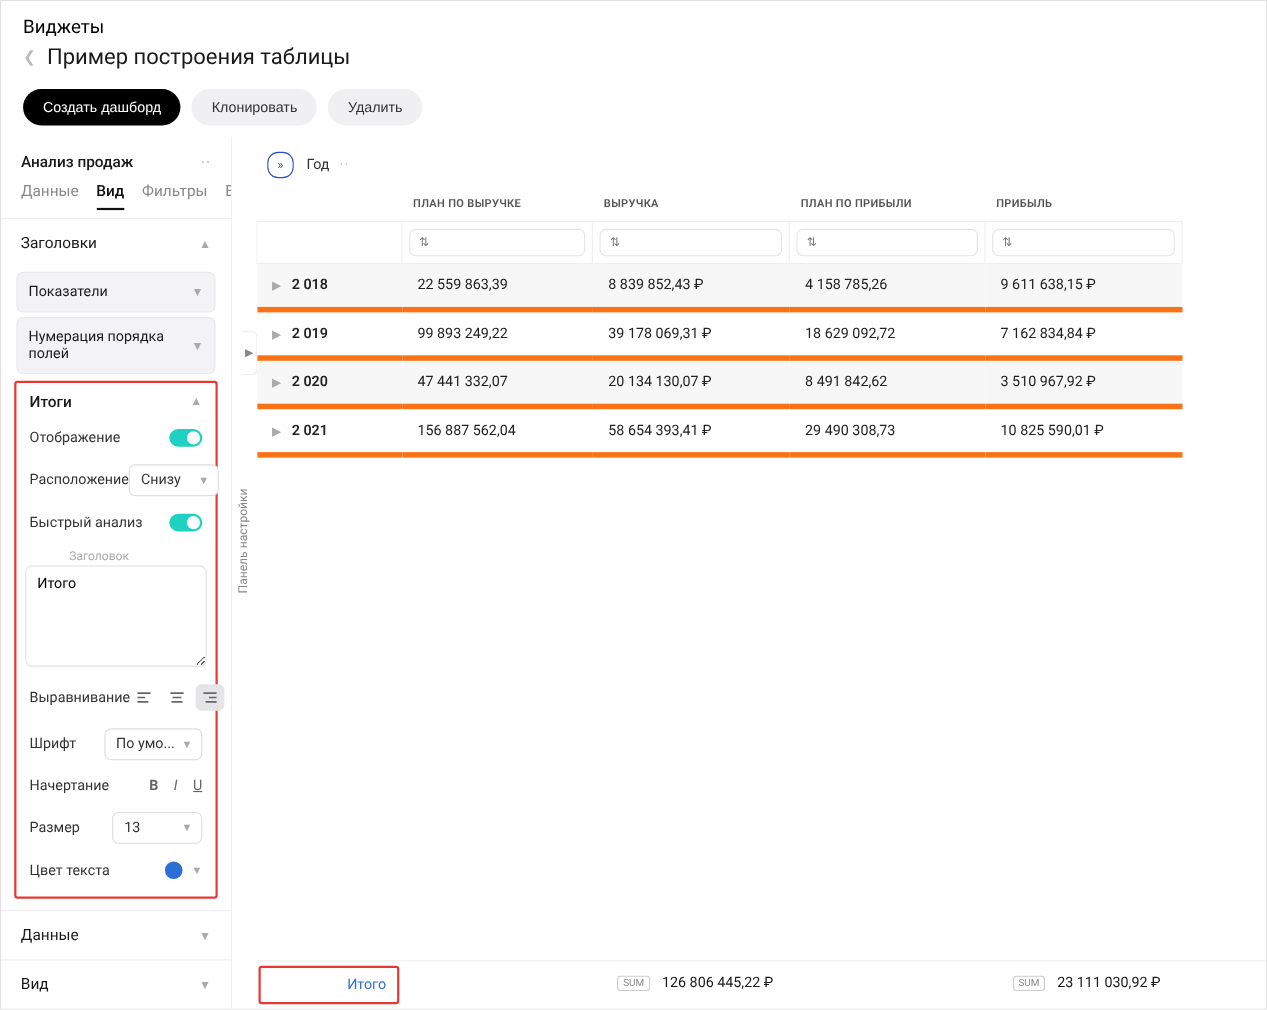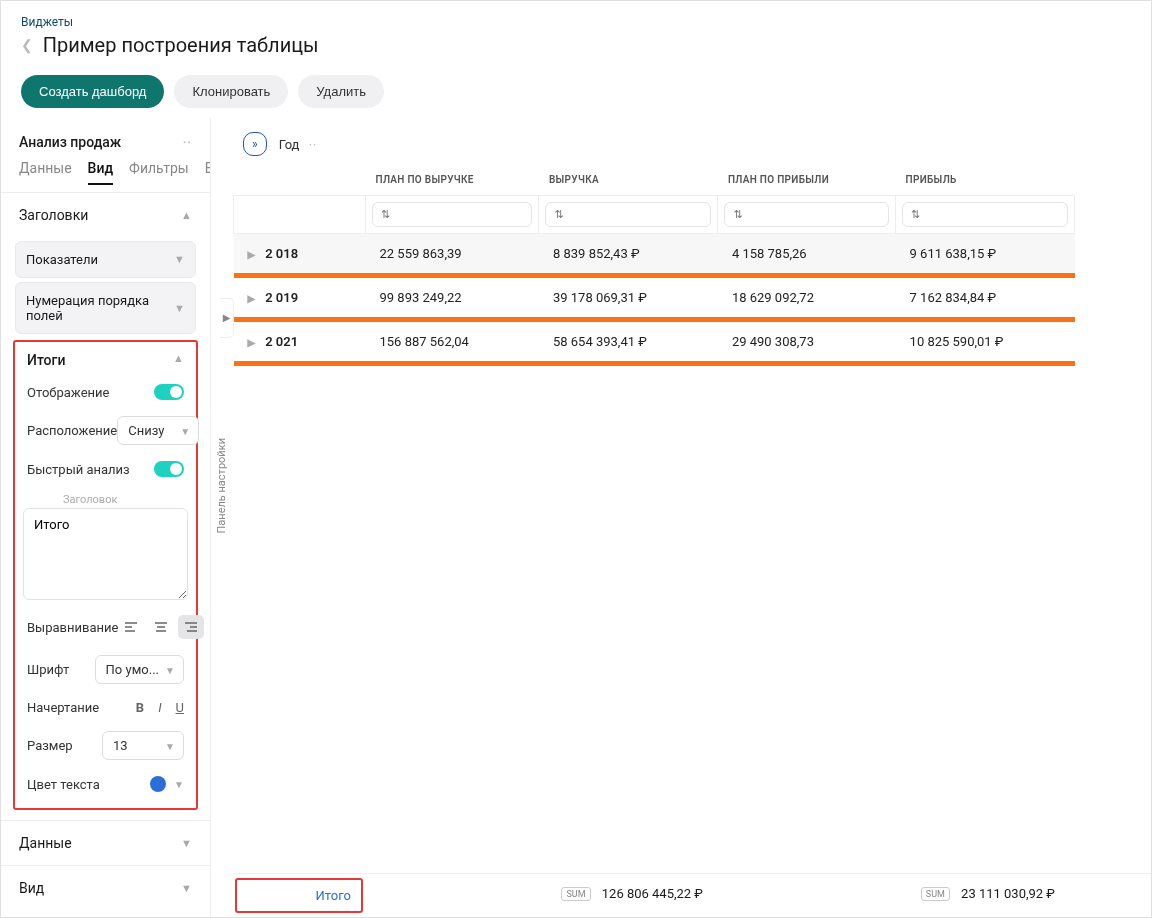--- a/index.html
+++ b/index.html
@@ -1,25 +1,25 @@
 <!DOCTYPE html>
 <html><head>
 <meta charset="utf-8">
 <style>
   * { box-sizing: border-box; margin: 0; padding: 0; }
   body { font-family: -apple-system, BlinkMacSystemFont, "Segoe UI", Roboto, Arial, sans-serif; font-size: 13px; color: #1a1a1a; background: #fff; }
   .app { width: 1152px; height: 918px; border: 1px solid #e0e0e0; display: flex; flex-direction: column; overflow: hidden; }
   .header { padding: 14px 20px 10px; }
-  .crumb { font-size: 12px; color: #0c4a6e; margin-bottom: 4px; }
+  .crumb { font-size: 17px; color: #000000; margin-bottom: 4px; }
   .title-row { display: flex; align-items: center; gap: 10px; }
   .back-ch { color: #bbb; font-size: 14px; }
   .page-title { font-size: 20px; font-weight: 400; }
   .btn-row { display: flex; gap: 10px; margin-top: 18px; }
   .btn { border: none; border-radius: 18px; padding: 9px 18px; font-size: 13px; cursor: pointer; }
-  .btn.primary { background: #0f766e; color: #fff; }
+  .btn.primary { background: #000000; color: #fff; }
   .btn.sec { background: #f0f0f2; color: #333; }
   .body { flex: 1; display: flex; overflow: hidden; }
   .sidebar { width: 210px; border-right: 1px solid #eee; display: flex; flex-direction: column; overflow: hidden; padding-bottom: 8px; position: relative; }
   .sb-hdr { display: flex; justify-content: space-between; align-items: center; padding: 16px 18px 10px; font-size: 14px; font-weight: 500; }
   .sb-hdr .dots { color: #bbb; font-size: 13px; letter-spacing: 1px; }
   .tabs { display: flex; gap: 16px; padding: 0 18px 8px; border-bottom: 1px solid #eee; font-size: 14px; }
   .tab { color: #888; cursor: pointer; padding-bottom: 8px; position: relative; }
   .tab.active { color: #111; font-weight: 500; }
   .tab.active::after { content:""; position:absolute; left:0; right:0; bottom:-1px; height:2px; background:#111; }
   .sb-scroll { flex: 1; overflow-y: auto; }
@@ -254,20 +254,27 @@
                 <td class="num">4 158 785,26</td>
                 <td class="num">9 611 638,15 ₽</td>
               </tr>
               <tr>
                 <td class="ycell"><span class="exp-ch">▶</span>2 019</td>
                 <td class="num">99 893 249,22</td>
                 <td class="num">39 178 069,31 ₽</td>
                 <td class="num">18 629 092,72</td>
                 <td class="num">7 162 834,84 ₽</td>
               </tr>
+              <tr class="alt">
+                <td class="ycell"><span class="exp-ch">▶</span>2 020</td>
+                <td class="num">47 441 332,07</td>
+                <td class="num">20 134 130,07 ₽</td>
+                <td class="num">8 491 842,62</td>
+                <td class="num">3 510 967,92 ₽</td>
+              </tr>
               <tr>
                 <td class="ycell"><span class="exp-ch">▶</span>2 021</td>
                 <td class="num">156 887 562,04</td>
                 <td class="num">58 654 393,41 ₽</td>
                 <td class="num">29 490 308,73</td>
                 <td class="num">10 825 590,01 ₽</td>
               </tr>
             </tbody>
         </table>
       </div>

